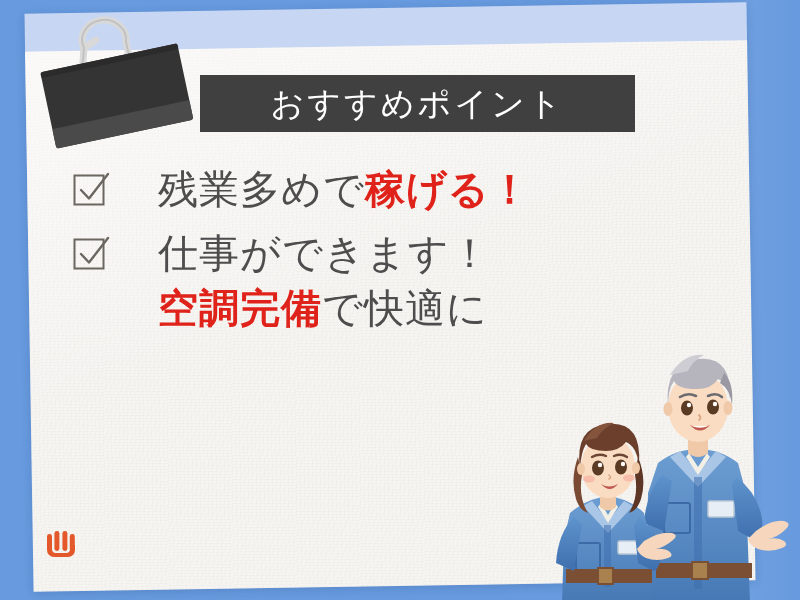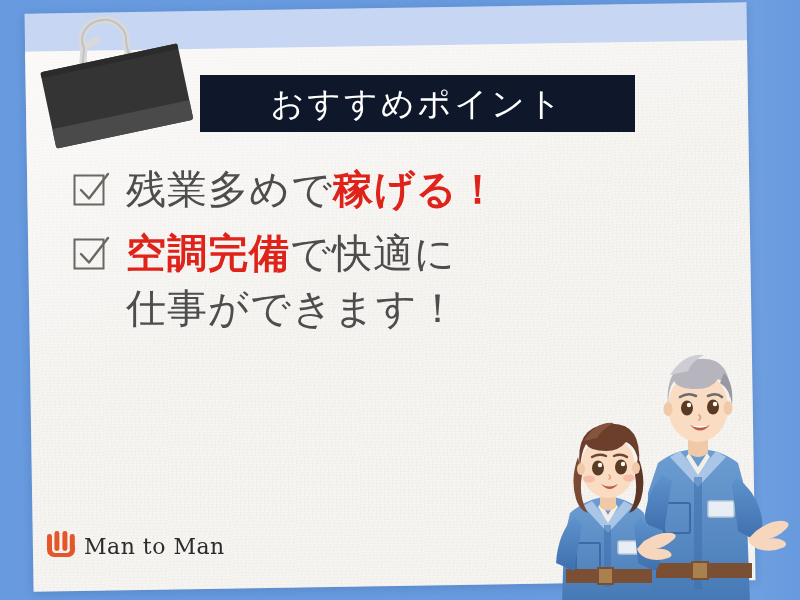--- a/index.html
+++ b/index.html
@@ -81,21 +81,21 @@
     z-index: 6;
   }
 
   
   .banner {
     position: absolute;
     left: 200px;
     top: 75px;
     width: 435px;
     height: 57px;
-    background: #0f172a;
+    background: #404040;
     display: flex;
     align-items: center;
     justify-content: center;
   }
   .banner-text {
     color: #ffffff;
     font-size: 33px;
     letter-spacing: 3px;
     font-weight: 400;
     line-height: 1;
@@ -106,20 +106,21 @@
   .bullets {
     position: absolute;
     left: 72px;
     top: 162px;
     width: 600px;
   }
   .bullet {
     display: flex;
     align-items: flex-start;
     margin-bottom: 9px;
+    gap: 32px;
   }
   .checkbox {
     flex: 0 0 auto;
     width: 38px;
     height: 38px;
     margin-top: 9px;
     margin-right: 16px;
     position: relative;
   }
   .checkbox svg { display: block; }
@@ -210,39 +211,38 @@
           </div>
         </div>
         <div class="bullet">
           <span class="checkbox">
             <svg width="38" height="38" viewBox="0 0 38 38">
               <rect x="2.5" y="4.5" width="29" height="29" fill="none" stroke="#6b6660" stroke-width="2"></rect>
               <path d="M9 19 L17 27.5 L36 3" fill="none" stroke="#6b6660" stroke-width="2.4" stroke-linecap="round" stroke-linejoin="round"></path>
             </svg>
           </span>
           <div class="bullet-lines">
+            <div class="bline"><span class="gray">仕事ができます！</span></div>
             <div class="bline"><span class="red">空調完備</span><span class="gray">で快適に</span></div>
-            <div class="bline"><span class="gray">仕事ができます！</span></div>
           </div>
         </div>
       </div>
 
     <div class="logo">
       <span class="logo-mark">
         <svg width="28" height="26" viewBox="0 0 28 26">
           <g fill="#e4572a">
             <rect x="0" y="3" width="5.0" height="17" rx="2.4"></rect>
             <rect x="7.4" y="0" width="5.0" height="20" rx="2.4"></rect>
             <rect x="15.4" y="0" width="5.0" height="20" rx="2.4"></rect>
             <rect x="22.8" y="3" width="5.0" height="17" rx="2.4"></rect>
             <path d="M0 14 h5 v4 a4 4 0 0 0 4 4 h10 a4 4 0 0 0 4 -4 v-4 h5 v5 a7 7 0 0 1 -7 7 h-14 a7 7 0 0 1 -7 -7 z"></path>
           </g>
         </svg>
       </span>
-      <span class="logo-text">Man to Man</span>
     </div>
   </div>
 
   <div class="clip">
     <svg width="200" height="170" viewBox="0 0 200 170">
 
       <g fill="none" stroke="#d9d9d9" stroke-width="7" stroke-linecap="round" stroke-linejoin="round">
         <path d="M56 130 L62 52 A22 20 0 1 1 104 46 L120 118"></path>
         <path d="M62 52 L74 44"></path>
       </g>

